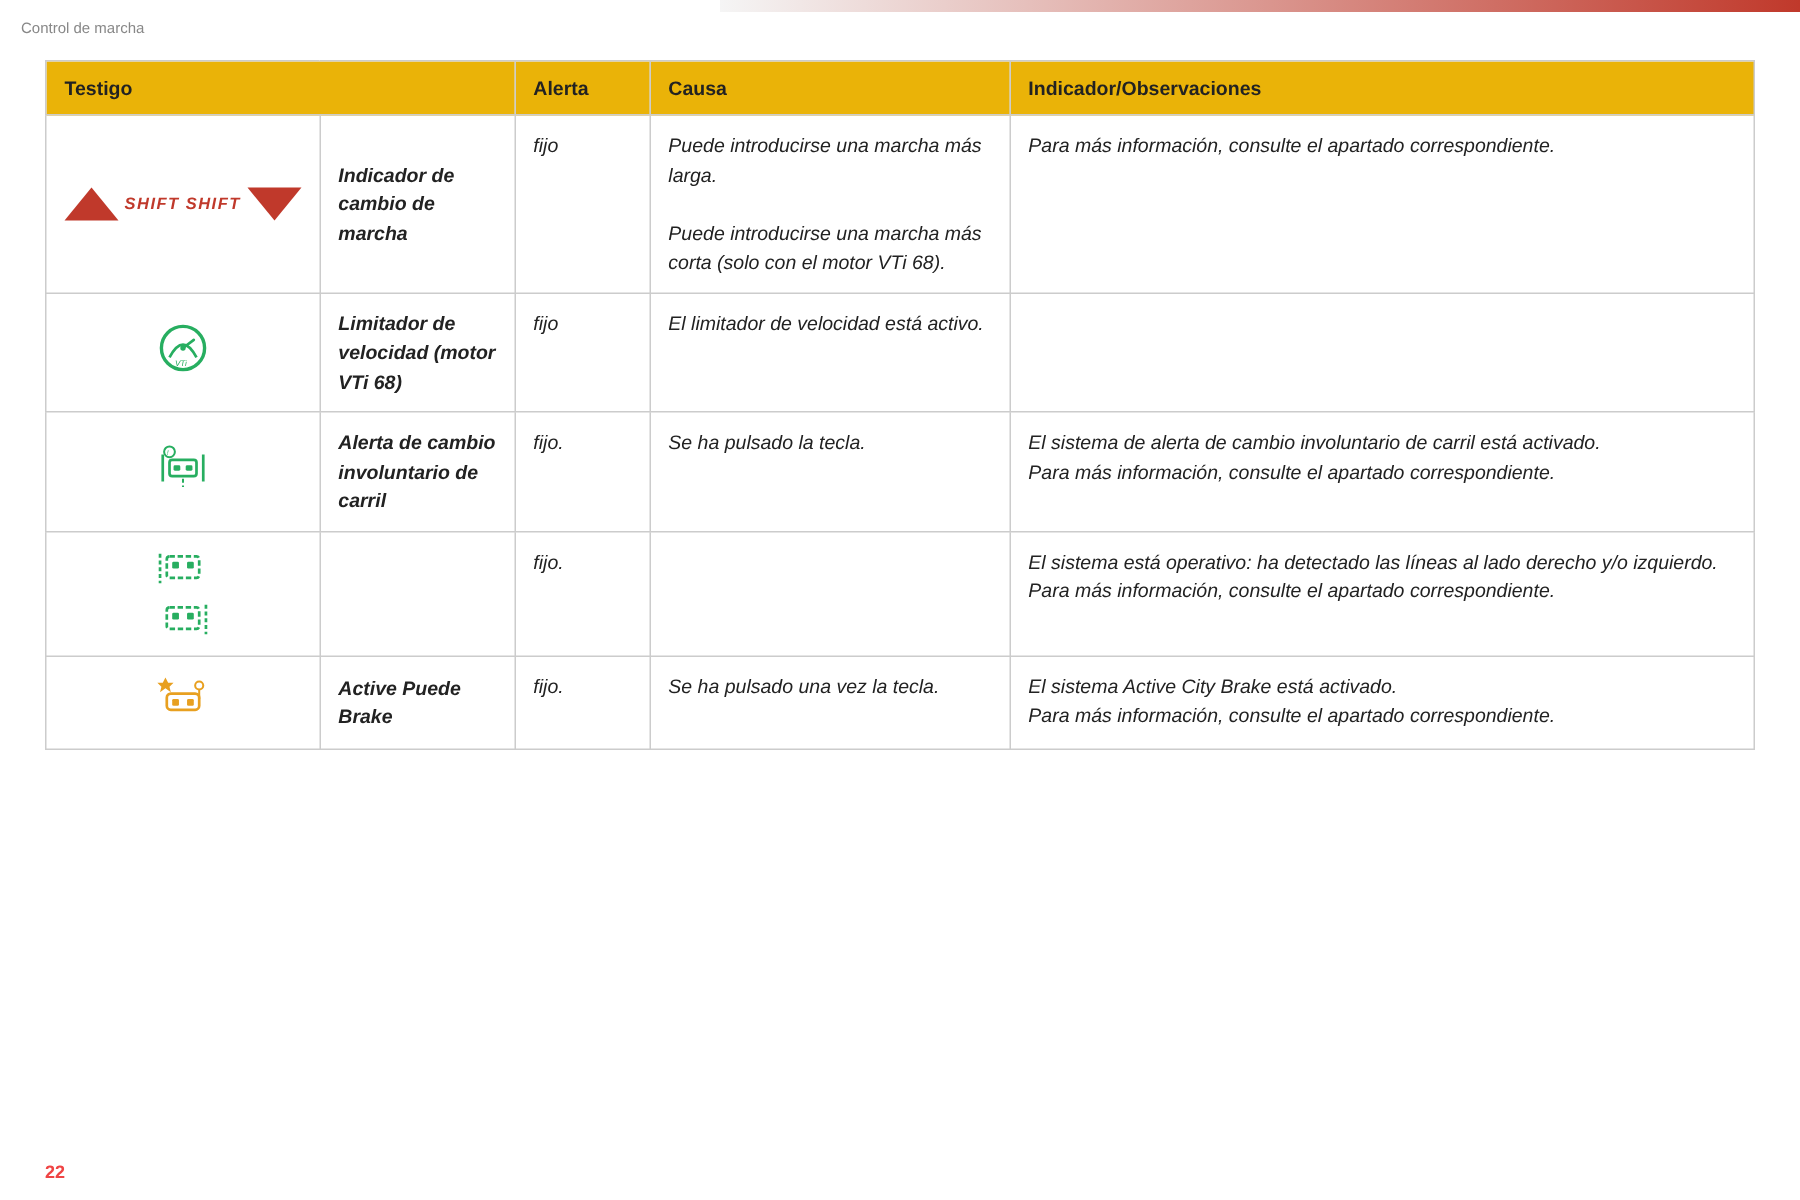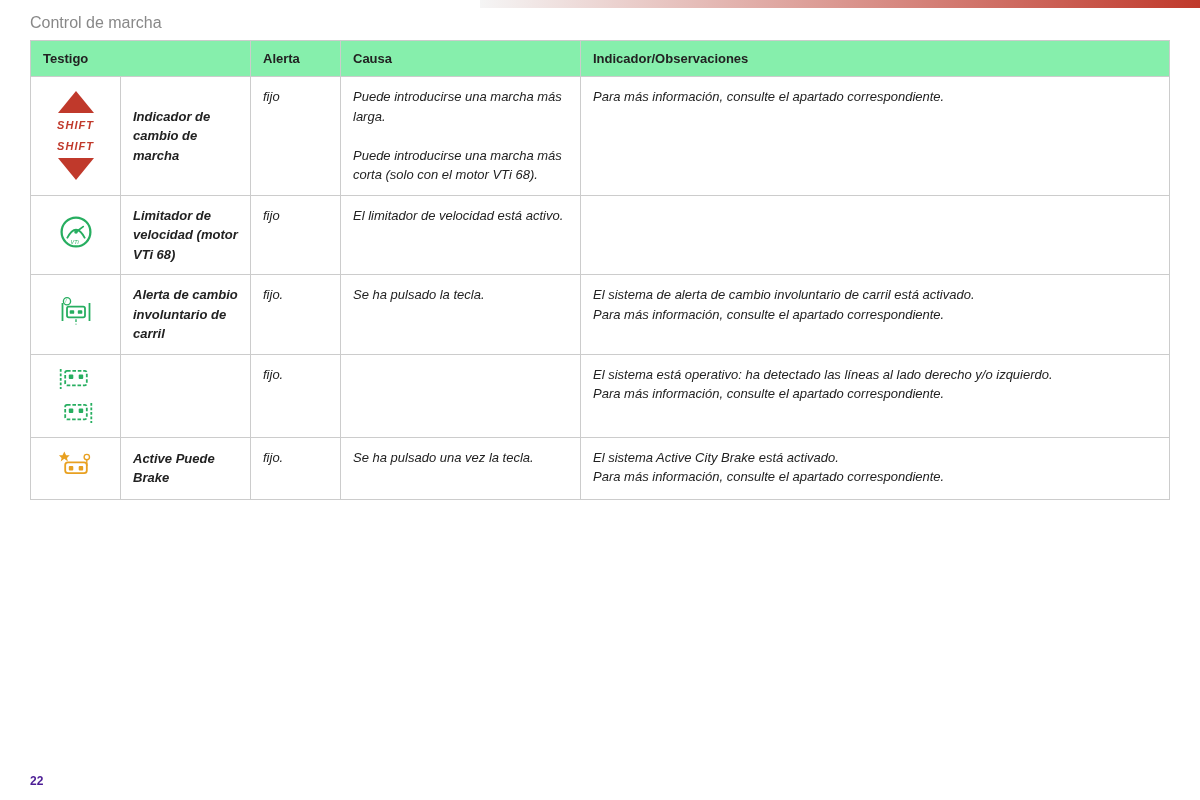--- a/index.html
+++ b/index.html
@@ -18,51 +18,51 @@
       position: absolute;
       top: 0; right: 0;
       width: 60%;
       height: 8px;
       background: linear-gradient(to right, #f5f5f5, #c0392b);
     }
 
     .page-header {
       position: absolute;
       top: 14px;
-      left: 30px;
-      font-size: 16px;
+      left: 14px;
+      font-size: 10px;
       color: #888;
     }
 
     .page-footer {
       position: absolute;
       bottom: 12px;
       left: 30px;
       font-size: 12px;
-      color: #4c1d95;
+      color: #ef4444;
       font-weight: bold;
       margin-top: 32px;
     }
 
     .main-content {
       position: absolute;
       top: 40px;
       left: 30px;
       right: 30px;
       bottom: 40px;
     }
 
     table {
       width: 100%;
       border-collapse: collapse;
       border: 1px solid #ccc;
     }
 
     th {
-      background-color: #86efac;
+      background-color: #eab308;
       text-align: left;
       padding: 10px 12px;
       font-weight: bold;
       font-size: 13px;
       border: 1px solid #ccc;
     }
 
     td {
       border: 1px solid #ccc;
       padding: 10px 12px;
@@ -93,21 +93,20 @@
 
     .acciones-cell {
       width: auto;
     }
 
     .bold { font-weight: bold; }
 
     
     .shift-icon-container {
       display: flex;
-      flex-direction: column;
       align-items: center;
       gap: 4px;
     }
 
     .shift-arrow-up {
       width: 0;
       height: 0;
       border-left: 18px solid transparent;
       border-right: 18px solid transparent;
       border-bottom: 22px solid #c0392b;

